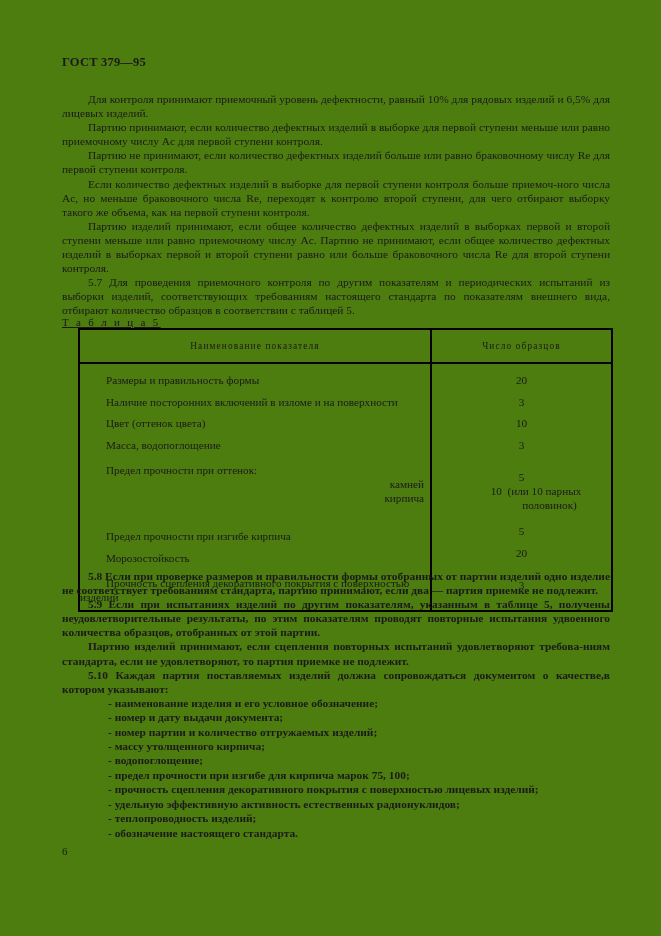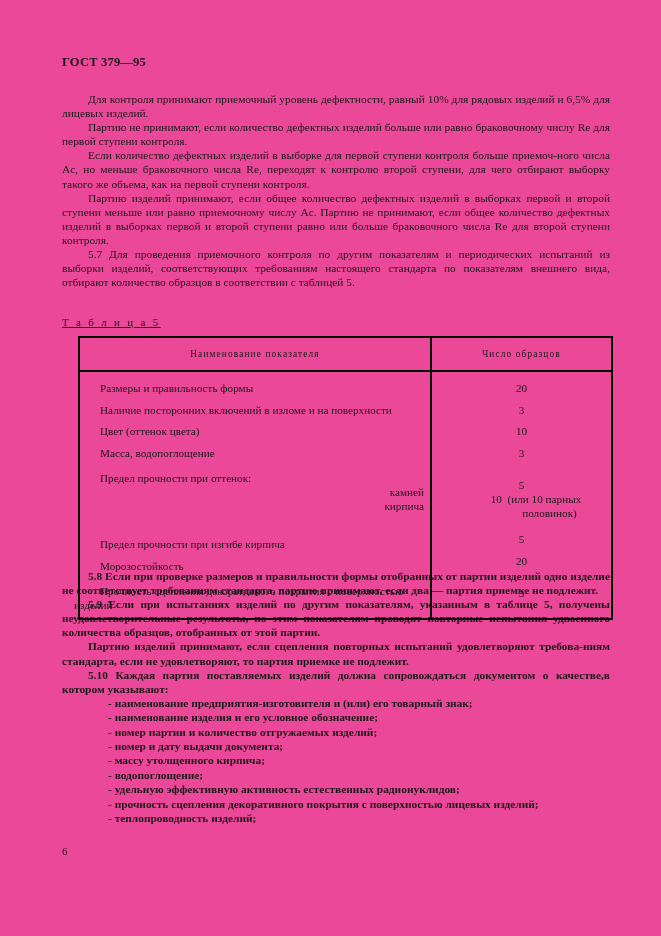--- a/index.html
+++ b/index.html
@@ -15,21 +15,21 @@
     font-family: "Liberation Serif", "DejaVu Serif", serif;
     color: #1a1a1a;
     overflow: hidden;
   }
 
   .page {
     position: absolute;
     left: 0; top: 0;
     width: 661px;
     height: 936px;
-    background: #ec4899;
+    background: #4d7c0f;
   }
 
   
   .doc-header {
     position: absolute;
     left: 62px;
     top: 55px;
     font-size: 12.5px;
     font-weight: bold;
     letter-spacing: 0.2px;
@@ -62,21 +62,21 @@
     font-size: 11px;
     letter-spacing: 2.3px;
     white-space: nowrap;
     text-decoration: underline;
   }
 
   
   .tbl-wrap {
     position: absolute;
     left: 78px;
-    top: 336px;
+    top: 328px;
     width: 539px;
   }
   table.spec {
     border-collapse: collapse;
     width: 533px;
     table-layout: fixed;
     font-size: 11.2px;
   }
   table.spec col.c1 { width: 352px; }
   table.spec col.c2 { width: 181px; }
@@ -92,21 +92,21 @@
   }
   table.spec thead th.name-col {
     border-right: 2px solid #000;
   }
   table.spec tbody td {
     padding: 0;
     vertical-align: top;
   }
   table.spec tbody td.name-col {
     border-right: 2px solid #000;
-    padding-left: 20px;
+    padding-left: 26px;
     padding-right: 6px;
   }
   table.spec tbody td.num-col {
     text-align: center;
   }
 
   table.spec {
     border-left: 2px solid #000;
     border-right: 2px solid #000;
     border-top: 2px solid #000;
@@ -181,20 +181,22 @@
 
 <div class="page">
 
   <div class="doc-header">ГОСТ 379—95</div>
 
   <div class="content">
 
     <p class="para"><span>Для контроля принимают приемочный уровень дефектности, равный 10% для рядовых изделий</span>
       <span>и 6,5% для лицевых изделий.</span></p>
 
+    <p class="para"><span>Партию принимают, если количество дефектных изделий в выборке для первой ступени меньше</span>
+      <span>или равно приемочному числу Ac для первой ступени контроля.</span></p>
 
     <p class="para"><span>Партию не принимают, если количество дефектных изделий больше или равно браковочному</span>
       <span>числу Re для первой ступени контроля.</span></p>
 
     <p class="para"><span>Если количество дефектных изделий в выборке для первой ступени контроля больше приемоч-</span><span>ного числа Ac, но меньше браковочного числа Re, переходят к контролю второй ступени, для чего</span>
       <span>отбирают выборку такого же объема, как на первой ступени контроля.</span></p>
 
     <p class="para"><span>Партию изделий принимают, если общее количество дефектных изделий в выборках первой и</span>
       <span>второй ступени меньше или равно приемочному числу Ac. Партию не принимают, если общее</span>
       <span>количество дефектных изделий в выборках первой и второй ступени равно или больше браковочного</span>
@@ -270,28 +272,29 @@
     <p class="para"><span>5.9  Если при испытаниях изделий по другим показателям, указанным в таблице 5, получены</span>
       <span>неудовлетворительные результаты, по этим показателям проводят повторные испытания удвоенного</span>
       <span>количества образцов, отобранных от этой партии.</span></p>
 
     <p class="para"><span>Партию изделий принимают, если сцепления повторных испытаний удовлетворяют требова-</span><span>ниям стандарта, если не удовлетворяют, то партия приемке не подлежит.</span></p>
 
     <p class="para"><span>5.10  Каждая партия поставляемых изделий должна сопровождаться документом о качестве,в</span>
       <span>котором указывают:</span></p>
 
     <ul class="bullets">
-      <li>- наименование предприятия-изготовителя и (или) его товарный знак;</li>
       <li>- наименование изделия и его условное обозначение;</li>
+      <li>- номер и дату выдачи документа;</li>
       <li>- номер партии и количество отгружаемых изделий;</li>
-      <li>- номер и дату выдачи документа;</li>
       <li>- массу утолщенного кирпича;</li>
       <li>- водопоглощение;</li>
+      <li>- предел прочности при изгибе для кирпича марок 75, 100;</li>
+      <li>- прочность сцепления декоративного покрытия с поверхностью лицевых изделий;</li>
       <li>- удельную эффективную активность естественных радионуклидов;</li>
-      <li>- прочность сцепления декоративного покрытия с поверхностью лицевых изделий;</li>
       <li>- теплопроводность изделий;</li>
+      <li>- обозначение настоящего стандарта.</li>
     </ul>
 
   </div>
 
   <div class="page-number">6</div>
 
 </div>
 
 </body></html>

